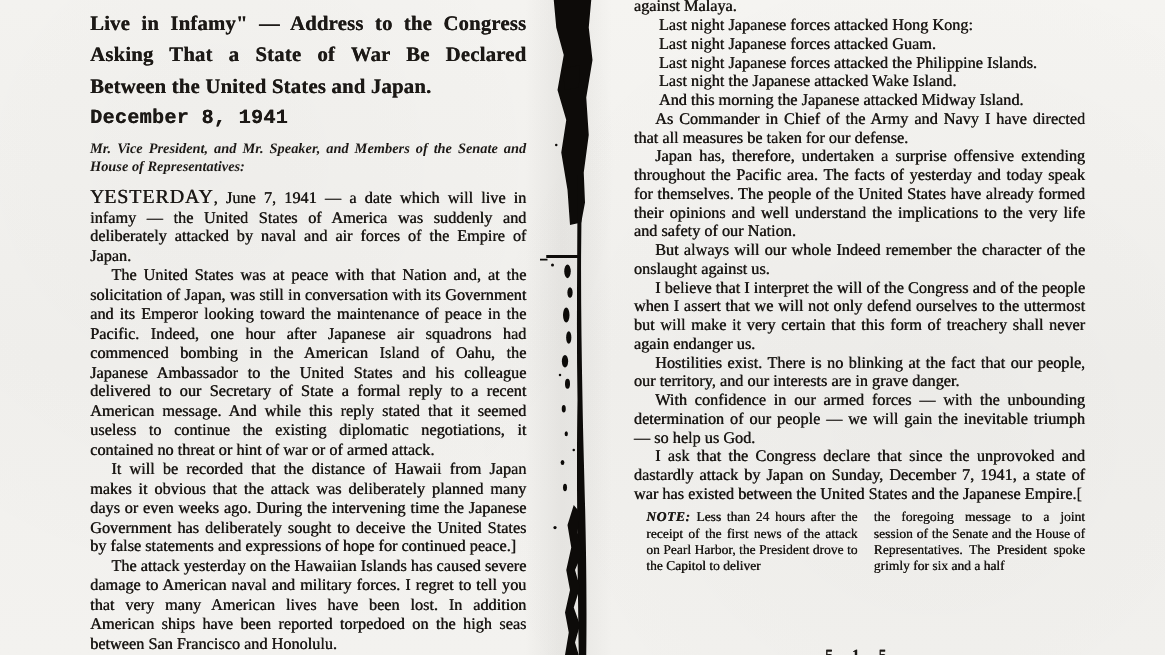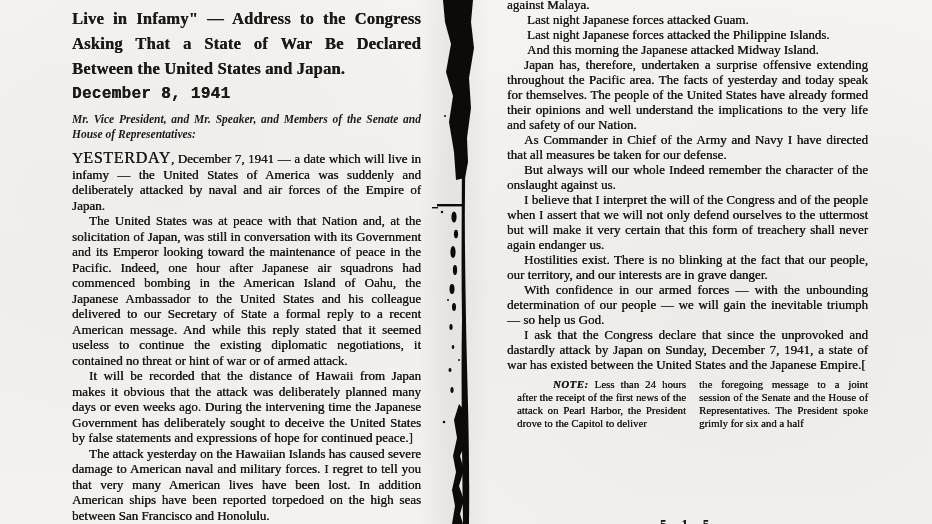--- a/index.html
+++ b/index.html
@@ -53,55 +53,57 @@
     font-size:13px;line-height:15px;margin:0;text-shadow:0.35px 0 currentColor;
   }
   .attack-line.ind{text-indent:20px;}
   .note{
     display:flex;gap:13px;margin-top:6px;margin-left:10px;
   }
   .note-col{
     flex:1;font-size:10.8px;line-height:13px;text-align:justify;margin:0;
     text-shadow:0.25px 0 currentColor;
   }
-  .note-label{font-style:italic;font-weight:bold;letter-spacing:0.5px;margin-left:36px;}
+  .note-label{font-style:italic;font-weight:bold;letter-spacing:0.5px;}
   .pagenum-right{
     position:absolute;left:507px;top:517px;width:361px;
     font-size:12.5px;font-weight:bold;letter-spacing:6px;text-align:center;
     text-shadow:0.3px 0 currentColor;
   }
 </style>
 </head>
 <body>
 
 <div class="scan">
 
   <div class="gutter-shade"></div>
 
   <div class="left-page">
     <div class="title">Live in Infamy" — Address to the Congress Asking That a State of War Be Declared Between the United States and Japan.</div>
     <div class="dateline">December 8, 1941</div>
     <div class="salutation">Mr. Vice President, and Mr. Speaker, and Members of the Senate and House of Representatives:</div>
 
-    <p class="body-p lead"><span class="lead-cap">Y</span><span class="lead-sc">ESTERDAY</span><span>, December 7, 1941 — a date which will live in infamy — the United States of America was suddenly and deliberately attacked by naval and air forces of the Empire of Japan.</span></p>
+    <p class="body-p lead"><span class="lead-cap">Y</span><span class="lead-sc">ESTERDAY</span><span>, June 7, 1941 — a date which will live in infamy — the United States of America was suddenly and deliberately attacked by naval and air forces of the Empire of Japan.</span></p>
 
     <p class="body-p ind">The United States was at peace with that Nation and, at the solicitation of Japan, was still in conversation with its Government and its Emperor looking toward the maintenance of peace in the Pacific. Indeed, one hour after Japanese air squadrons had commenced bombing in the American Island of Oahu, the Japanese Ambassador to the United States and his colleague delivered to our Secretary of State a formal reply to a recent American message. And while this reply stated that it seemed useless to continue the existing diplomatic negotiations, it contained no threat or hint of war or of armed attack.</p>
     <p class="body-p ind">It will be recorded that the distance of Hawaii from Japan makes it obvious that the attack was deliberately planned many days or even weeks ago. During the intervening time the Japanese Government has deliberately sought to deceive the United States by false statements and expressions of hope for continued peace.]</p>
     <p class="body-p ind">The attack yesterday on the Hawaiian Islands has caused severe damage to American naval and military forces. I regret to tell you that very many American lives have been lost. In addition American ships have been reported torpedoed on the high seas between San Francisco and Honolulu.</p>
 
   </div>
 
   <div class="right-page">
     <p class="attack-line">against Malaya.</p>
+    <p class="attack-line ind">Last night Japanese forces attacked Hong Kong:</p>
     <p class="attack-line ind">Last night Japanese forces attacked Guam.</p>
     <p class="attack-line ind">Last night Japanese forces attacked the Philippine Islands.</p>
+    <p class="attack-line ind">Last night the Japanese attacked Wake Island.</p>
     <p class="attack-line ind">And this morning the Japanese attacked Midway Island.</p>
 
+    <p class="body-p ind">As Commander in Chief of the Army and Navy I have directed that all measures be taken for our defense.</p>
     <p class="body-p ind">Japan has, therefore, undertaken a surprise offensive extending throughout the Pacific area. The facts of yesterday and today speak for themselves. The people of the United States have already formed their opinions and well understand the implications to the very life and safety of our Nation.</p>
-    <p class="body-p ind">As Commander in Chief of the Army and Navy I have directed that all measures be taken for our defense.</p>
     <p class="body-p ind">But always will our whole Indeed remember the character of the onslaught against us.</p>
     <p class="body-p ind">I believe that I interpret the will of the Congress and of the people when I assert that we will not only defend ourselves to the uttermost but will make it very certain that this form of treachery shall never again endanger us.</p>
     <p class="body-p ind">Hostilities exist. There is no blinking at the fact that our people, our territory, and our interests are in grave danger.</p>
     <p class="body-p ind">With confidence in our armed forces — with the unbounding determination of our people — we will gain the inevitable triumph — so help us God.</p>
     <p class="body-p ind">I ask that the Congress declare that since the unprovoked and dastardly attack by Japan on Sunday, December 7, 1941, a state of war has existed between the United States and the Japanese Empire.[</p>
 
     <div class="note">
       <p class="note-col"><span class="note-label">NOTE:</span> <span>Less than 24 hours after the receipt of the first news of the attack on Pearl Harbor, the President drove to the Capitol to deliver</span></p>
       <p class="note-col"><span>the foregoing message to a joint session of the Senate and the House of Representatives. The President spoke grimly for six and a half</span></p>
     </div>

